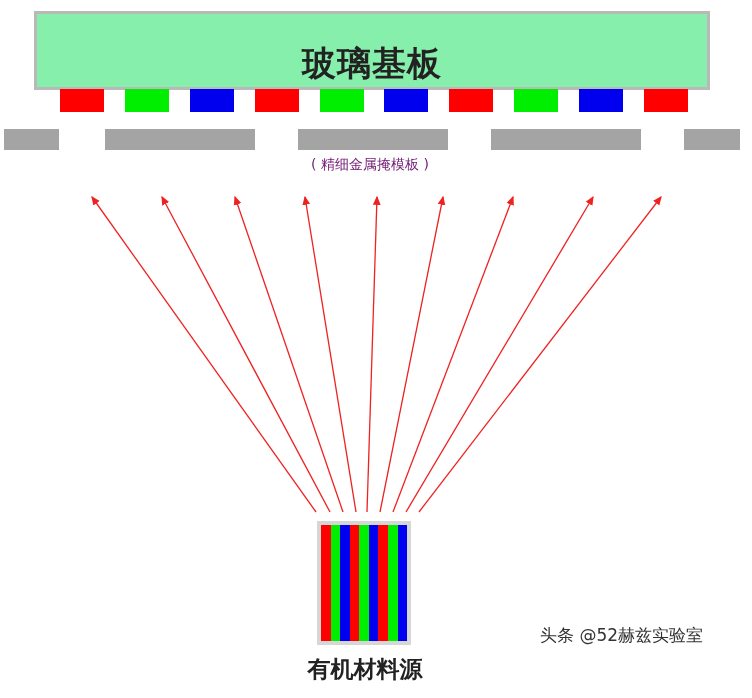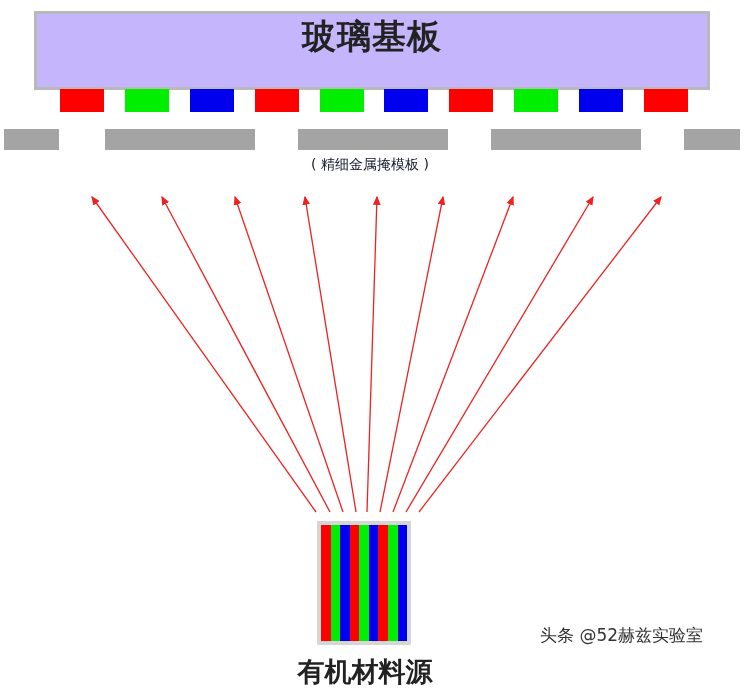--- a/index.html
+++ b/index.html
@@ -1,26 +1,26 @@
 <!DOCTYPE html>
 <html><head>
 <meta charset="utf-8">
 <style>
   html,body{margin:0;padding:0;background:#fff;}
   body{width:752px;height:698px;position:relative;overflow:hidden;font-family:"DejaVu Sans",sans-serif;}
-  .glass{position:absolute;left:34px;top:11px;width:670px;height:73px;border:3px solid #b9b9b9;background:#c4b5fd;display:flex;align-items:flex-start;justify-content:center;box-sizing:content-box;}
+  .glass{position:absolute;left:34px;top:11px;width:670px;height:73px;border:3px solid #b9b9b9;background:#86efac;display:flex;align-items:flex-end;justify-content:center;box-sizing:content-box;}
   .glass span{font-size:34px;color:#222;font-weight:bold;letter-spacing:1px;}
   .pix{position:absolute;top:89px;width:44px;height:23px;}
   .mask{position:absolute;top:129px;height:21px;background:#a4a4a4;}
-  .mask-label{position:absolute;left:270px;top:156px;width:200px;text-align:center;font-size:14px;color:#0f172a;}
+  .mask-label{position:absolute;left:270px;top:156px;width:200px;text-align:center;font-size:14px;color:#701a75;}
   svg.arrows{position:absolute;left:0;top:0;}
   .src{position:absolute;left:317px;top:521px;width:94px;height:124px;background:#d6d6d6;}
   .stripes{position:absolute;left:4px;top:4px;right:4px;bottom:4px;display:flex;}
   .stripes div{flex:1;}
-  .src-label{position:absolute;left:280px;top:654px;width:170px;text-align:center;font-size:27px;font-weight:bold;color:#222;}
+  .src-label{position:absolute;left:280px;top:654px;width:170px;text-align:center;font-size:23px;font-weight:bold;color:#222;}
   .wm{position:absolute;left:540px;top:624px;width:210px;font-size:17px;color:#333;white-space:nowrap;}
 </style>
 </head>
 <body>
 
 <div class="glass">
   <span>玻璃基板</span>
 </div>
 
 <div id="pixels">

